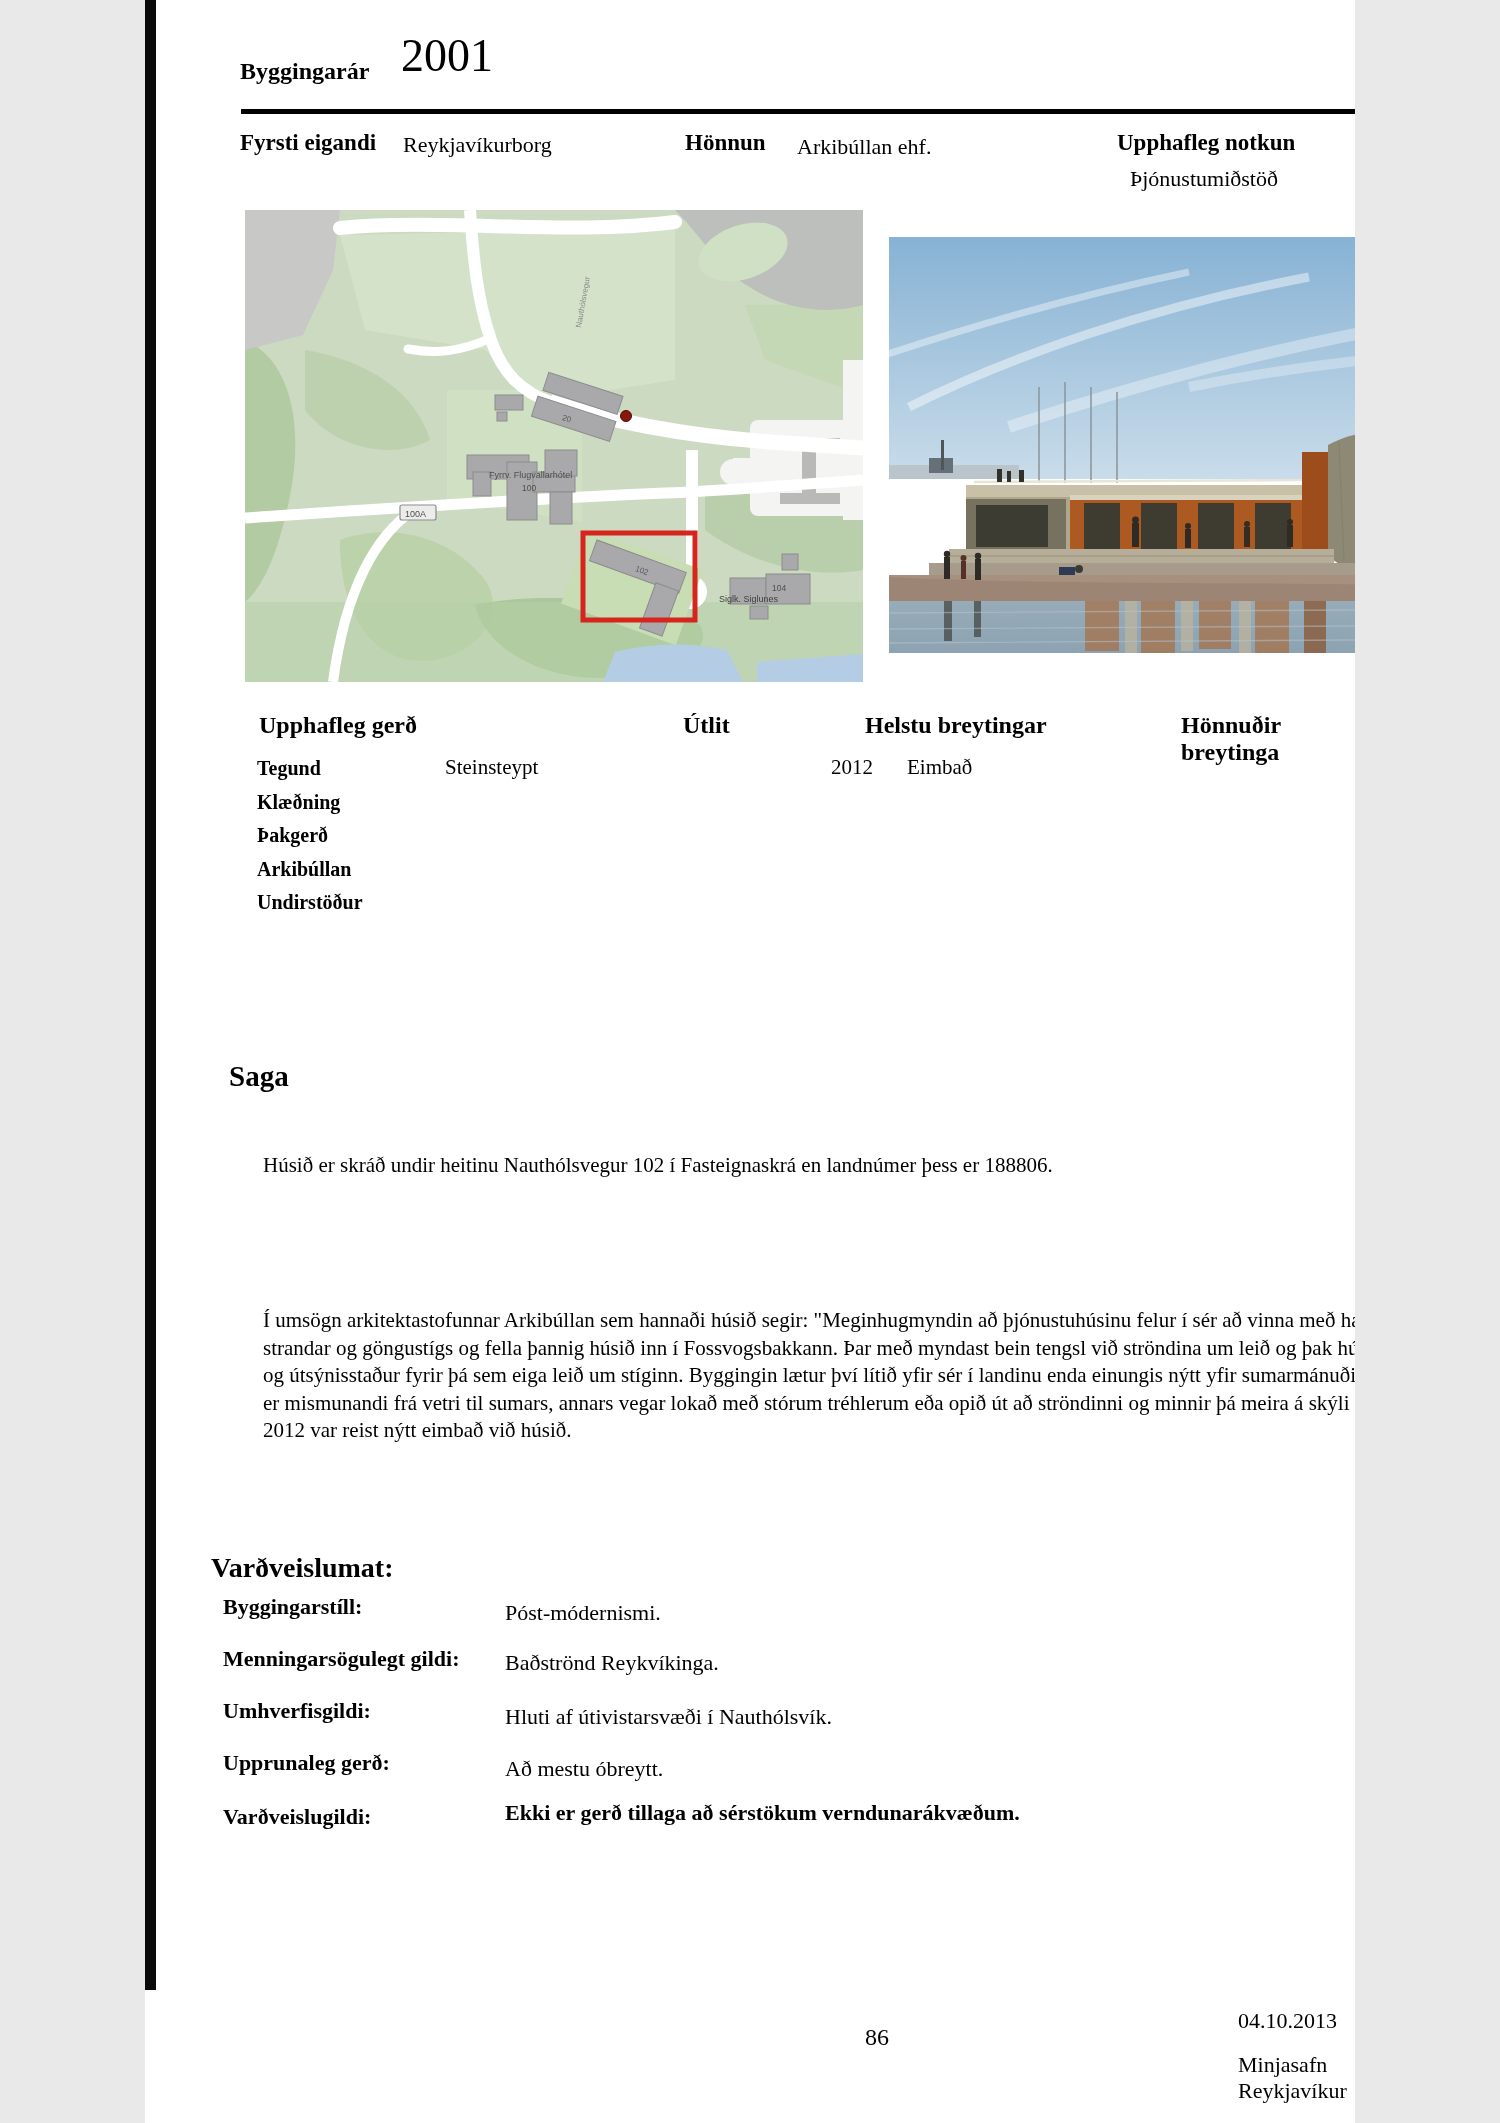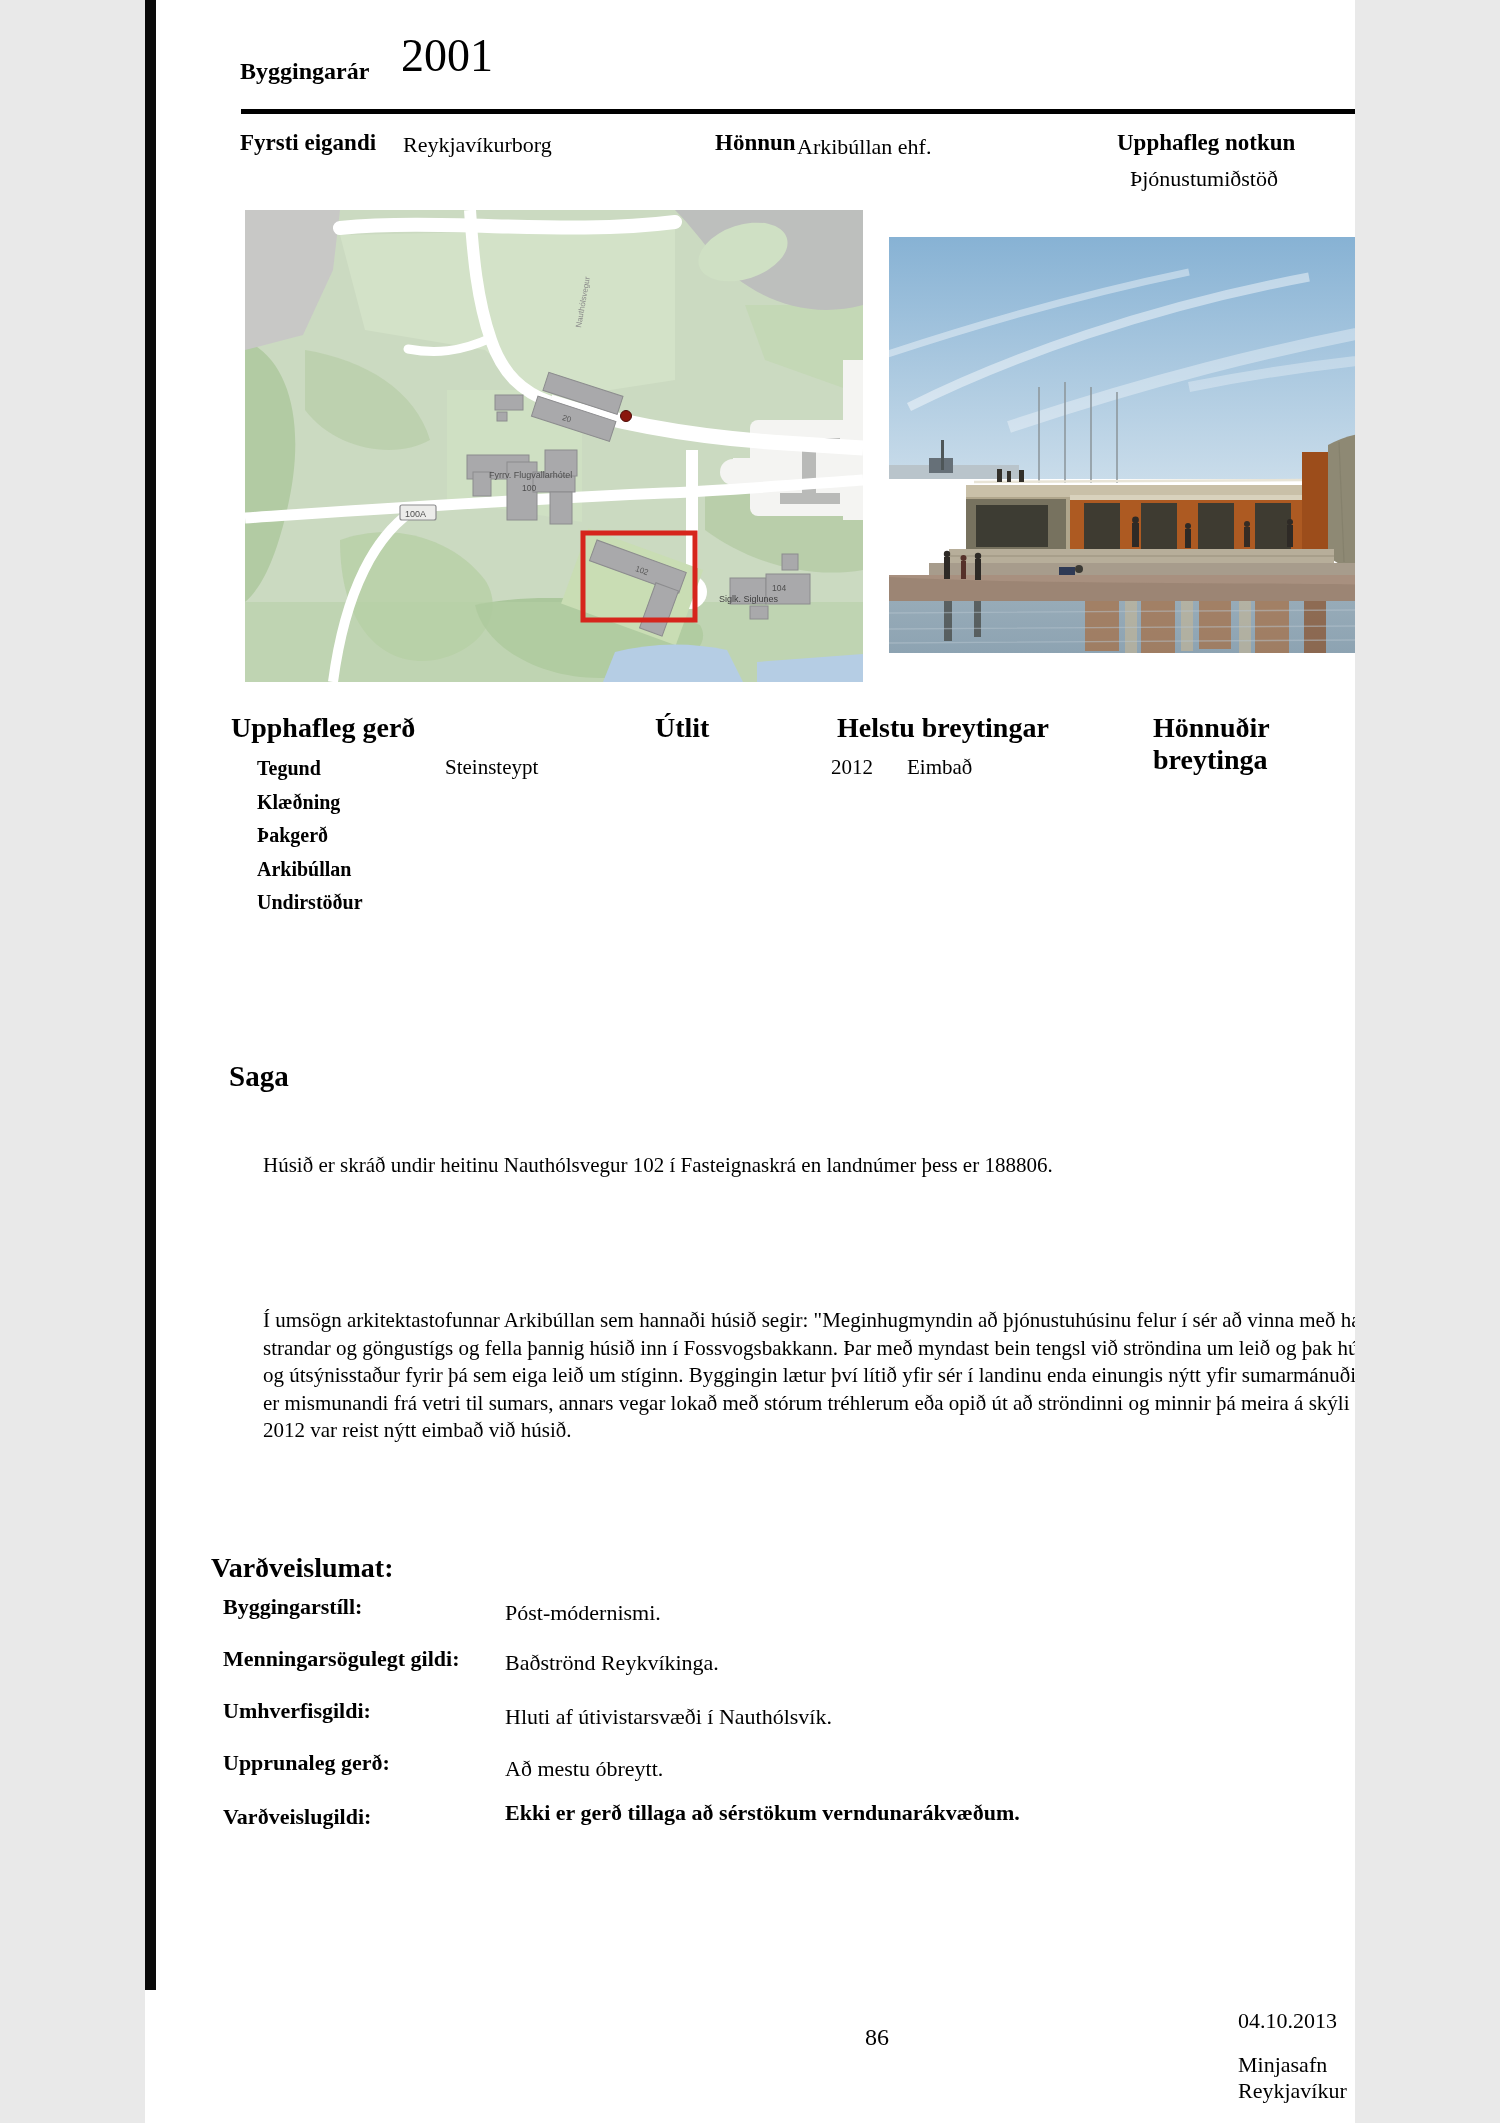--- a/index.html
+++ b/index.html
@@ -8,21 +8,21 @@
     font-family:"Liberation Serif", serif;color:#000;overflow:hidden;margin:0 auto;
   }
   .abs{position:absolute;}
   .scan-bar{position:absolute;left:0;top:0;width:11px;height:1990px;background:#0a0a0a;}
   .hr{position:absolute;left:96px;top:109px;width:1292px;height:5px;background:#000;}
   .year-label{left:95px;top:58px;font-size:24px;font-weight:bold;}
   .year-value{left:256px;top:33px;font-size:46px;line-height:1;}
   .page-title{left:600px;top:40px;width:607px;font-size:40px;font-weight:bold;text-align:right;line-height:1;}
   .fld-lbl{font-size:23px;font-weight:bold;}
   .fld-val{font-size:22px;}
-  .sec-hdr{font-size:28px;font-weight:bold;}
+  .sec-hdr{font-size:24px;font-weight:bold;margin-left:28px;}
   .row-lbl{font-size:20px;font-weight:bold;}
   .row-val{font-size:21px;}
   .saga-h{left:84px;top:1060px;font-size:29px;font-weight:bold;}
   .para{position:absolute;left:118px;width:1283px;font-size:21px;line-height:27.5px;text-align:left;}
   .assess-h{left:66px;top:1552px;font-size:28px;font-weight:bold;}
   .as-lbl{font-size:22px;font-weight:bold;}
   .as-val{font-size:22px;}
   .as-val.bold{font-weight:bold;}
   .foot{font-size:22px;}
   svg text{font-family:"Liberation Sans", sans-serif;}
@@ -33,21 +33,21 @@
 <div class="page">
 
   <div class="scan-bar"></div>
 
   <div class="abs year-label">Byggingarár</div>
   <div class="abs year-value">2001</div>
   <div class="hr"></div>
 
   <div class="abs fld-lbl" style="left:95px;top:130px;">Fyrsti eigandi</div>
   <div class="abs fld-val" style="left:258px;top:132px;">Reykjavíkurborg</div>
-  <div class="abs fld-lbl" style="left:540px;top:130px;margin-left:30px;">Hönnun</div>
+  <div class="abs fld-lbl" style="left:540px;top:130px;">Hönnun</div>
   <div class="abs fld-val" style="left:652px;top:134px;">Arkibúllan ehf.</div>
   <div class="abs fld-lbl" style="left:972px;top:130px;">Upphafleg notkun</div>
   <div class="abs fld-val" style="left:985px;top:166px;">Þjónustumiðstöð</div>
 
   <svg class="abs" style="left:100px;top:210px;" width="618" height="472" viewBox="0 0 618 472" role="img">
     <rect x="0" y="0" width="618" height="472" fill="#cbdac1"></rect>
 
     <path d="M0,130 C 45,150 62,215 42,300 C 28,360 12,382 0,392 Z" fill="#b2cba3"></path>
     <path d="M95,330 C 150,310 210,330 240,370 C 260,400 240,440 190,450 C 140,458 95,420 95,330 Z" fill="#b9d0a8" opacity="0.9"></path>
     <path d="M230,395 C 300,380 400,390 455,415 C 470,440 430,465 360,468 C 300,470 240,440 230,395 Z" fill="#a3c292" opacity="0.8"></path>

